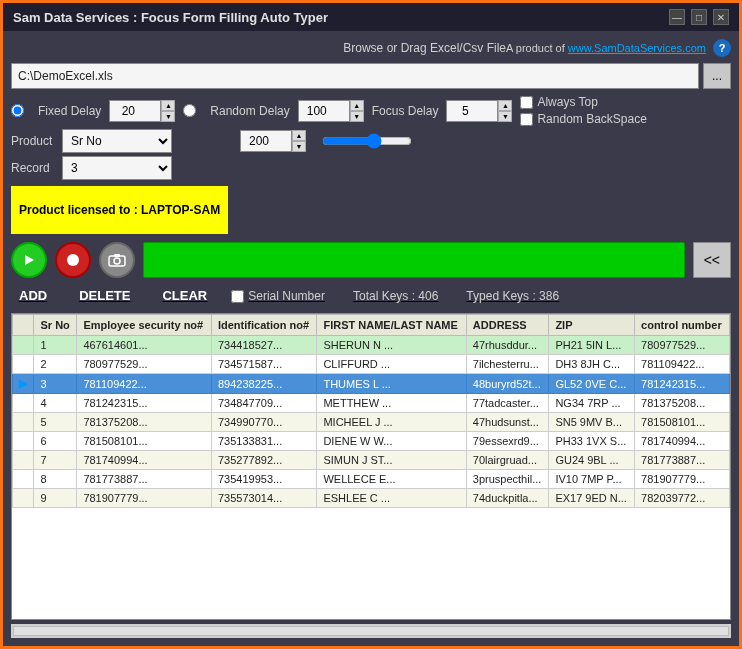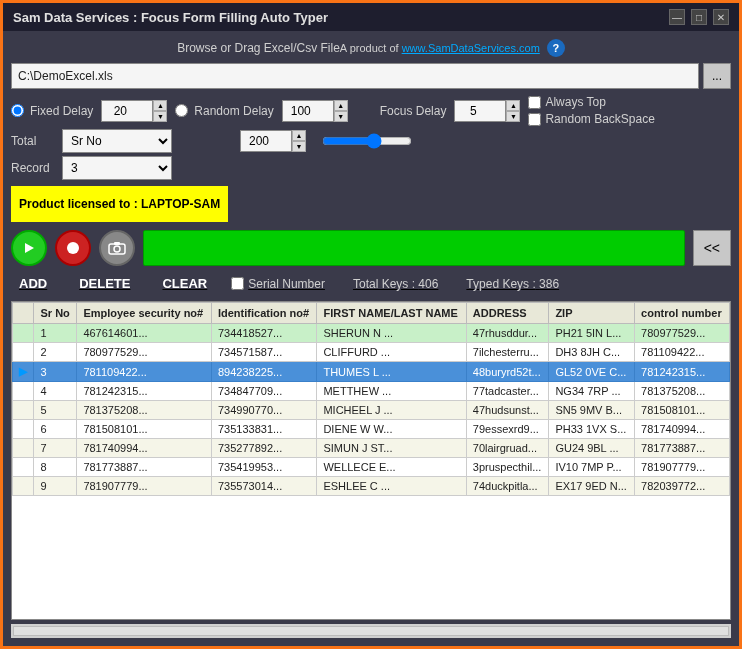--- a/index.html
+++ b/index.html
@@ -53,21 +53,21 @@
     .main-content {
       background: #3a3a4a;
       flex: 1;
       display: flex;
       flex-direction: column;
       padding: 8px;
       gap: 4px;
     }
     .top-row {
       display: flex;
-      justify-content: center;
+      justify-content: flex-end;
       align-items: center;
       margin-bottom: 2px;
     }
     .browse-label {
       color: #d0d0d0;
       font-size: 12px;
     }
     .product-info {
       color: #d0d0d0;
       font-size: 11px;
@@ -121,45 +121,44 @@
       background: #f5f5f5;
       border: 1px solid #888;
       padding: 2px 4px;
       font-size: 12px;
       height: 24px;
       min-width: 110px;
     }
     .radio-group {
       display: flex;
       align-items: center;
-      gap: 4px;
+      gap: 12px;
       color: #d0d0d0;
       font-size: 12px;
     }
     .radio-group input[type=radio] {
       margin-right: 2px;
     }
     .delay-label {
       color: #d0d0d0;
       font-size: 12px;
-      margin-left: 24px;
     }
     .checkbox-group {
       display: flex;
       align-items: center;
       gap: 4px;
       color: #d0d0d0;
       font-size: 12px;
     }
     .license-bar {
       background: #ffff00;
       color: #000;
       font-size: 12px;
       font-weight: bold;
-      padding: 11px 8px;
+      padding: 17px 8px;
       margin-top: 2px;
       display: inline-block;
     }
     .action-row {
       display: flex;
       align-items: center;
       gap: 8px;
       margin-top: 4px;
     }
     .play-btn {
@@ -225,21 +224,21 @@
       background: none;
       border: none;
       cursor: pointer;
       padding: 2px 8px;
     }
     .toolbar-btn.add { color: #ffffff; }
     .toolbar-btn.del { color: #ffffff; }
     .toolbar-btn.clear { color: #ffffff; }
     .serial-check-group {
       display: flex;
-      align-items: flex-start;
+      align-items: flex-end;
       gap: 4px;
       color: #d0d0d0;
       font-size: 12px;
     }
     .keys-info {
       color: #d0d0d0;
       font-size: 12px;
       margin-left: 12px;
     }
     .table-wrap {
@@ -425,21 +424,21 @@
             </label>
             <label class="checkbox-group">
               <input type="checkbox" style="">
               <span>Random BackSpace</span>
             </label>
           </div>
         </div>
 
         <div style="display:flex; align-items:center; gap:8px;">
           <div class="row-block">
-            <span class="label-text">Total</span>
+            <span class="label-text">Product</span>
             <select class="dropdown">
               <option>Sr No</option>
               <option>Col1</option>
             </select>
           </div>
           <div style="width:52px;"></div>
           <div class="spin-group">
             <input type="text" value="200" style="">
             <div class="spin-btns">
               <button>▲</button>

